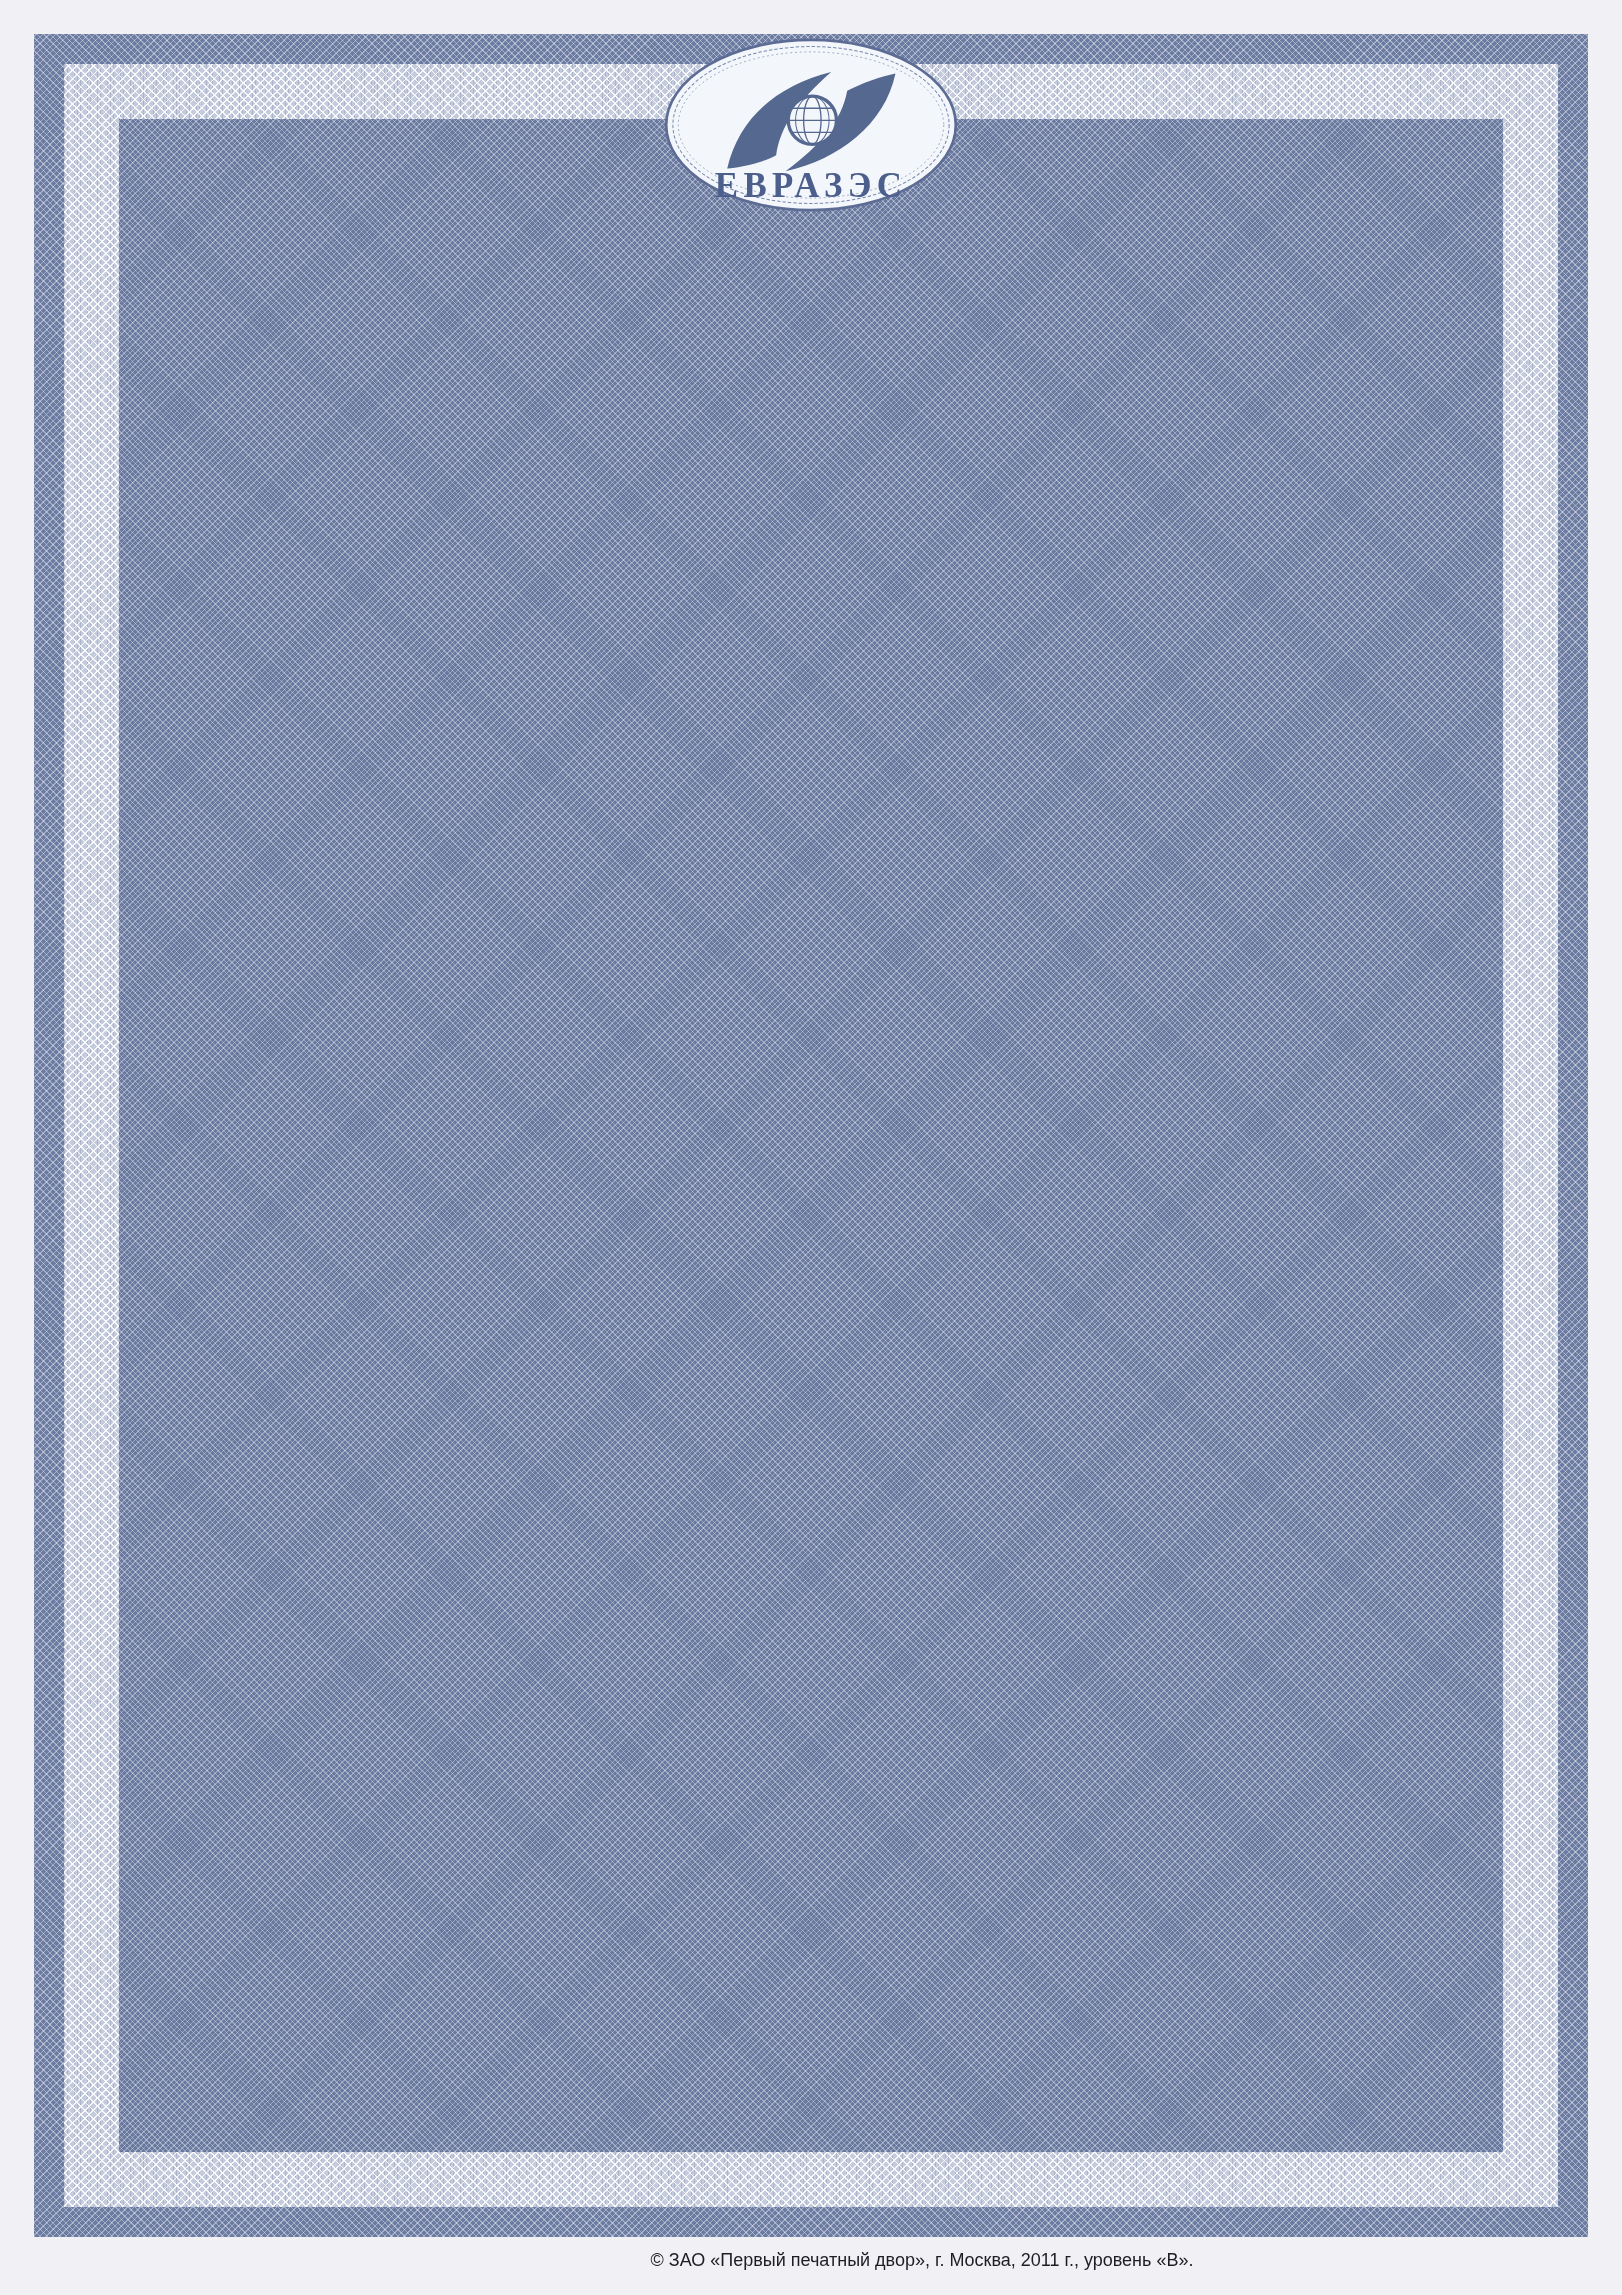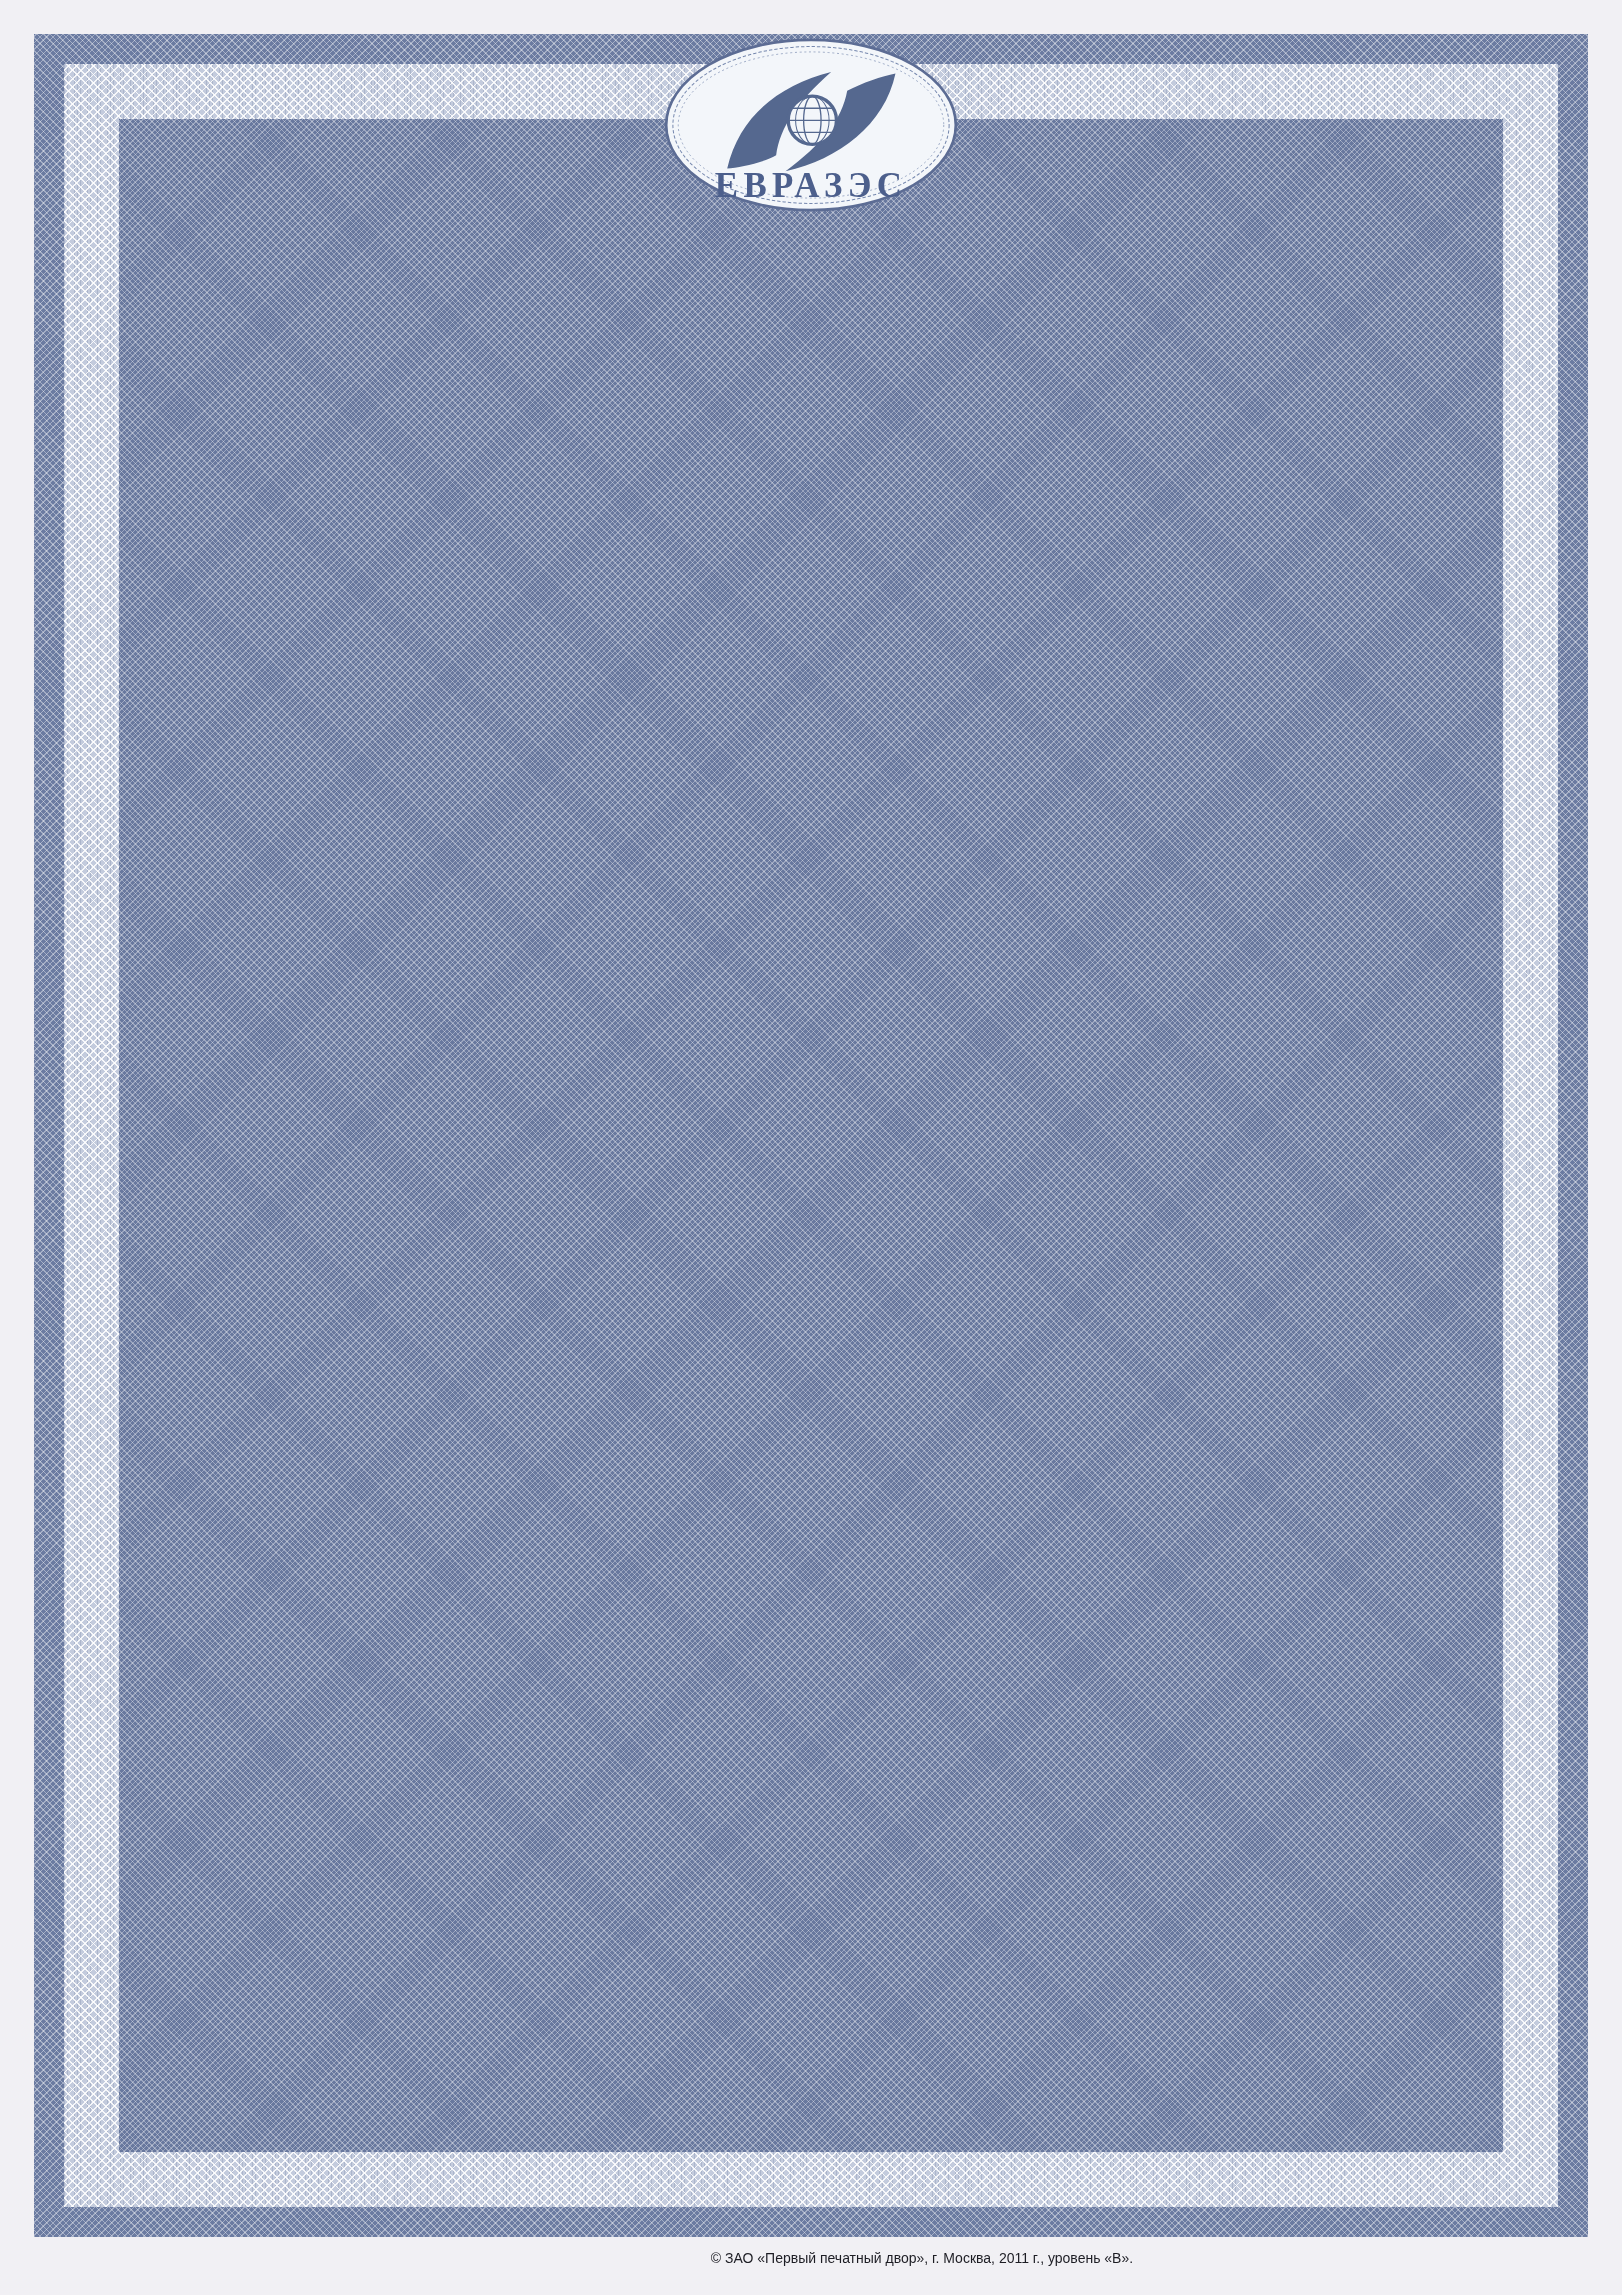--- a/index.html
+++ b/index.html
@@ -152,15 +152,15 @@
     </g>
     <circle cx="222" cy="124" r="36" fill="#f3f6fa" stroke="#55688f" stroke-width="5"></circle>
     <ellipse cx="222" cy="124" rx="13" ry="36" fill="none" stroke="#55688f" stroke-width="2"></ellipse>
     <ellipse cx="222" cy="124" rx="25" ry="36" fill="none" stroke="#55688f" stroke-width="1.5"></ellipse>
     <path d="M186,124 L258,124 M190,106 L254,106 M190,142 L254,142" stroke="#55688f" stroke-width="2"></path>
     <text x="220" y="238" text-anchor="middle" font-size="52" font-weight="bold" letter-spacing="8" fill="#4c5f8c">ЕВРАЗЭС</text>
   </svg>
 </div>
 
 <div style="position:absolute;left:0;right:0;top:2250px;text-align:center;z-index:10;">
-  <span class="filled" style="position:relative;left:111px;font-size:14px;color:#1d1d24;">© ЗАО «Первый печатный двор», г. Москва, 2011 г., уровень «В».</span>
+  <span class="filled" style="position:relative;left:111px;font-size:18px;color:#1d1d24;">© ЗАО «Первый печатный двор», г. Москва, 2011 г., уровень «В».</span>
 </div>
 
 
 </body></html>

